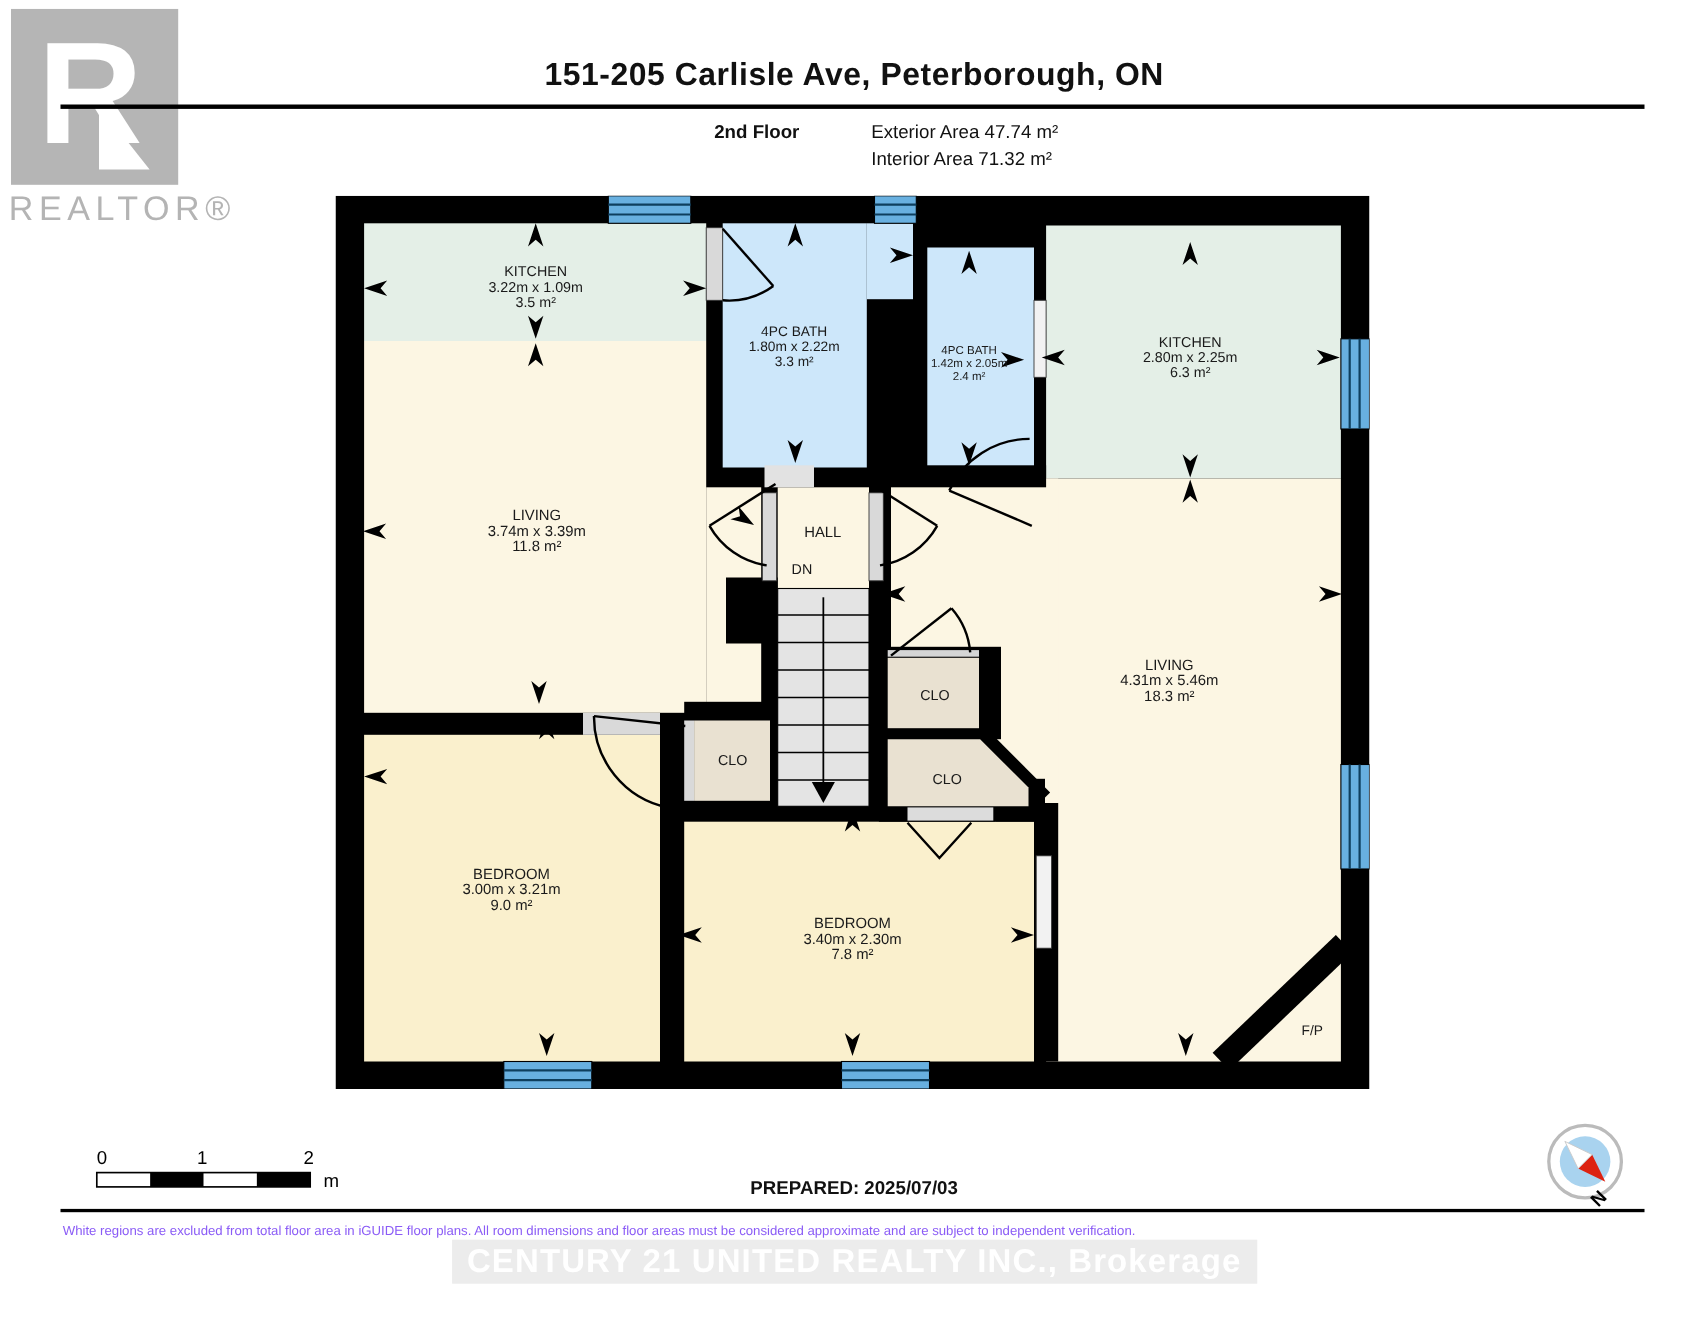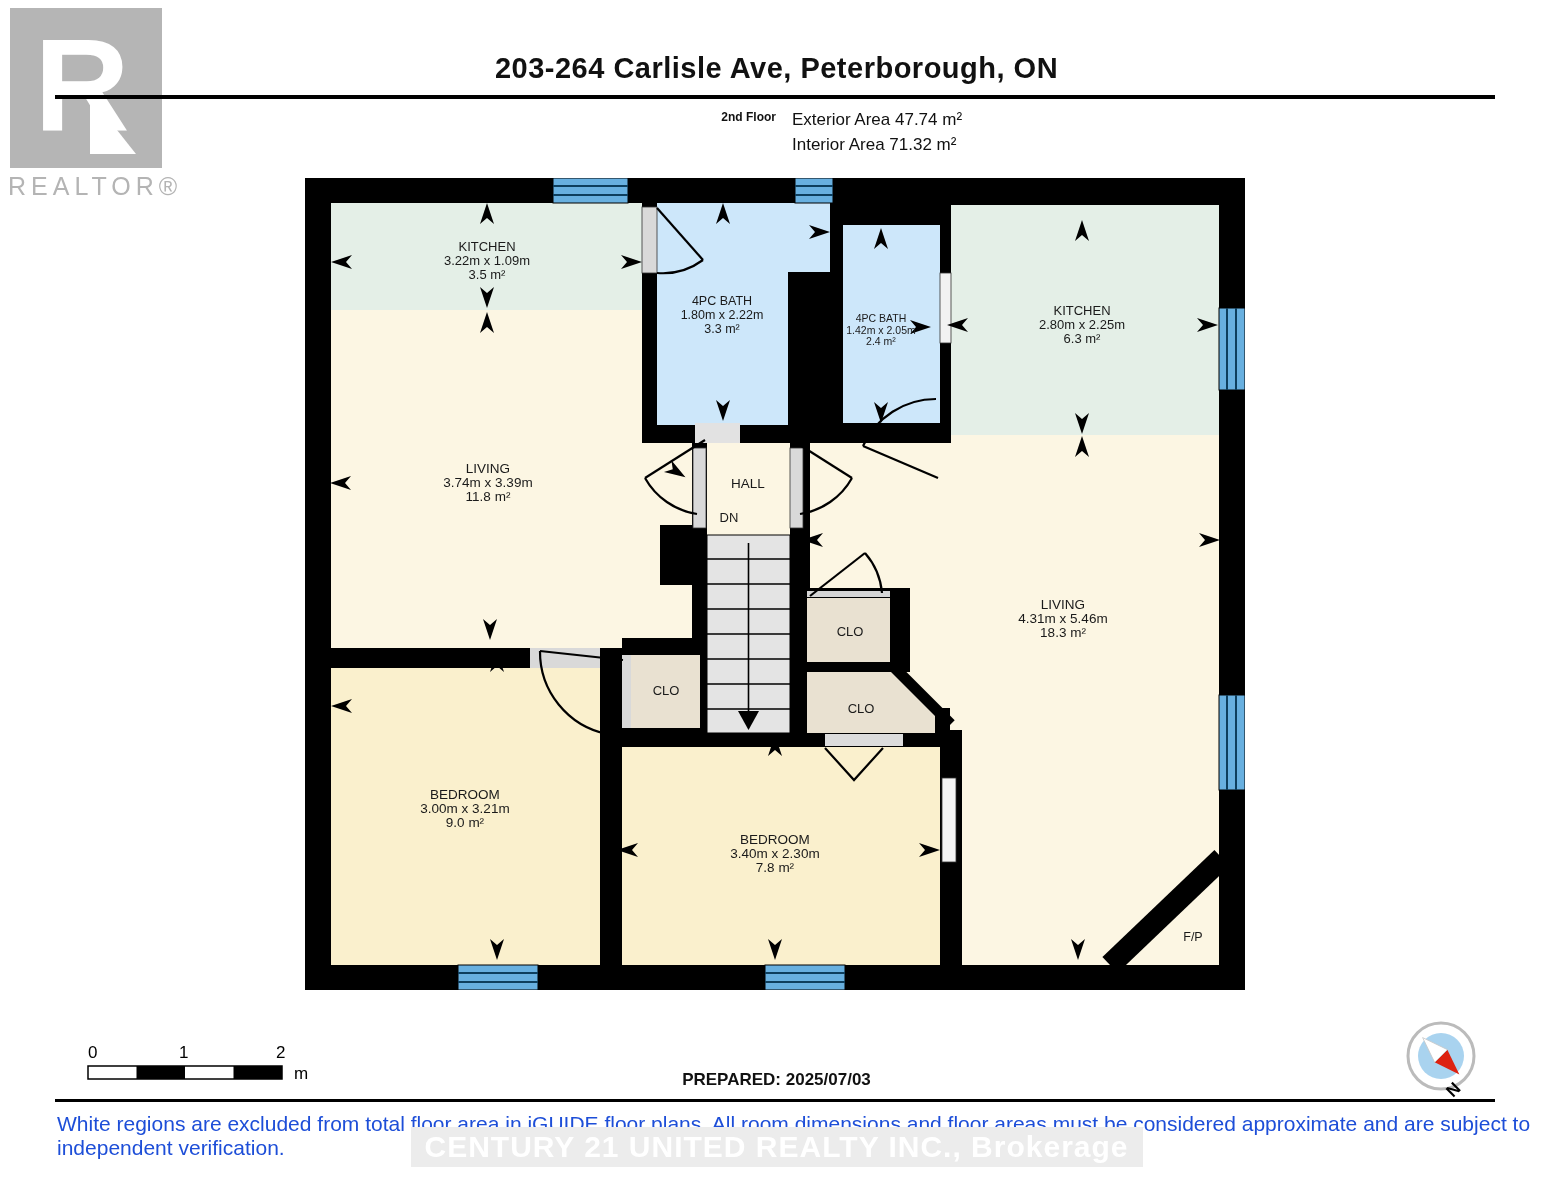--- a/index.html
+++ b/index.html
@@ -2,50 +2,50 @@
 <html><head>
 <meta charset="utf-8">
 <style>
   html,body{margin:0;padding:0;}
   body{width:1553px;height:1200px;position:relative;background:#ffffff;
        font-family:"Liberation Sans",sans-serif;color:#111;overflow:hidden;}
   .abs{position:absolute;}
   
   .title{left:0;right:0;top:52px;text-align:center;font-size:29px;font-weight:bold;letter-spacing:.5px;}
   .title-rule{left:55px;top:95px;width:1440px;height:4px;background:#000;z-index:5;}
-  .floor-label{left:600px;top:110px;width:176px;text-align:right;font-size:12px;font-weight:bold;}
+  .floor-label{left:600px;top:110px;width:176px;text-align:center;font-size:17px;font-weight:bold;}
   .area-line1{left:792px;top:110px;font-size:17px;}
   .area-line2{left:792px;top:135px;font-size:17px;}
   
   .logo{left:10px;top:8px;z-index:2;}
-  .logo-word{left:8px;top:172px;font-size:25px;letter-spacing:5px;color:#b4b4b4;}
+  .logo-word{left:8px;top:172px;font-size:31px;letter-spacing:5px;color:#b4b4b4;}
   
   .plan{left:305px;top:178px;z-index:1;}
   
   .scalebar{left:82px;top:1042px;}
   .prepared{left:0;right:0;top:1060px;text-align:center;font-size:17px;font-weight:600;margin-top:10px;}
   .compass{left:1396px;top:1016px;}
   .footer-rule{left:55px;top:1099px;width:1440px;height:3px;background:#000;}
-  .disclaimer{left:57px;top:1112px;font-size:21px;color:#1d4ed8;}
+  .disclaimer{left:57px;top:1112px;font-size:12px;color:#8b5cf6;}
   .watermark{left:50%;top:1127px;transform:translateX(-50%);background:#ececec;
              color:#ffffff;font-size:30px;font-weight:600;white-space:nowrap;
              padding:3px 14px;letter-spacing:1px;}
   svg text{font-family:"Liberation Sans",sans-serif;}
 </style>
 </head>
 <body>
 
 <svg class="abs logo" width="154" height="162">
   <rect x="0" y="0" width="152" height="160" fill="#b5b5b5"></rect>
   <text x="72" y="122" text-anchor="middle" font-size="132" font-weight="bold" fill="#ffffff">R</text>
   <polygon points="80,88 126,146 80,146" fill="#ffffff"></polygon>
 </svg>
 <div class="abs logo-word">REALTOR®</div>
 
-<div class="abs title">203-264 Carlisle Ave, Peterborough, ON</div>
+<div class="abs title">151-205 Carlisle Ave, Peterborough, ON</div>
 <div class="abs title-rule"></div>
 <div class="abs floor-label">2nd Floor</div>
 <div class="abs area-line1">Exterior Area 47.74 m²</div>
 <div class="abs area-line2">Interior Area 71.32 m²</div>
 
 <svg class="abs plan" width="940" height="812" viewBox="0 0 940 812">
 
   <rect x="0" y="0" width="940" height="812" fill="#000000"></rect>
 
   <g>

